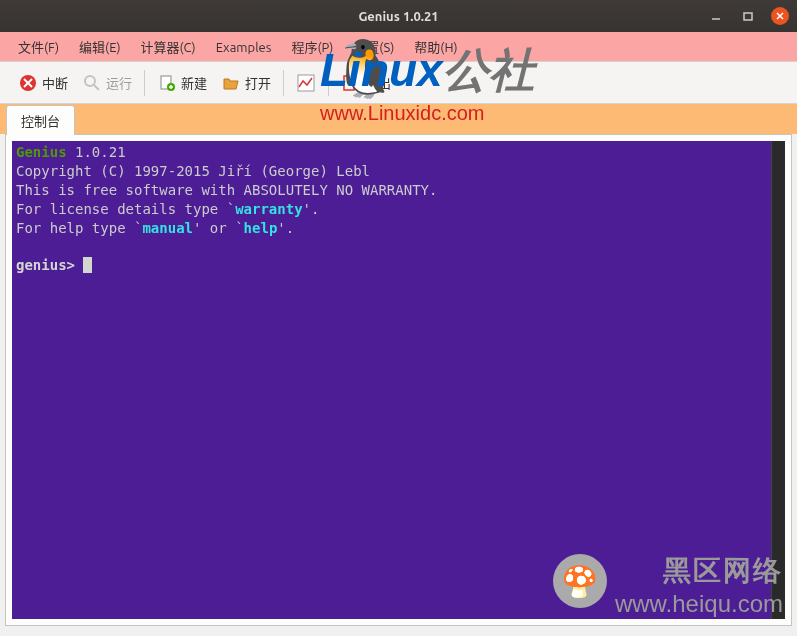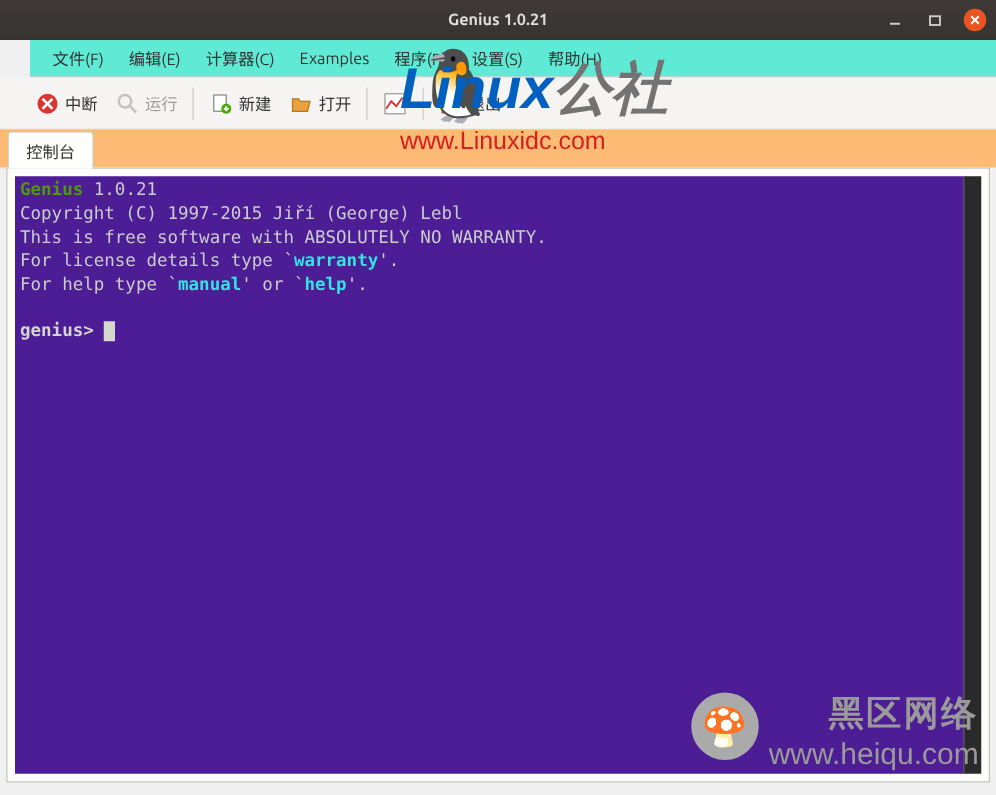--- a/index.html
+++ b/index.html
@@ -37,41 +37,40 @@
       align-items: center;
       justify-content: center;
       font-size: 11px;
       color: #ccc;
       cursor: pointer;
     }
     .tb-close { background: #e95420; color: #fff; }
     .tb-min, .tb-max { color: #ccc; }
     .menubar {
       height: 30px;
-      background: #5eead4;
+      background: #fca5a5;
       border-bottom: 1px solid #d6d4d0;
       display: flex;
       align-items: center;
       padding: 0 10px;
       gap: 4px;
       font-size: 13px;
       color: #333;
-      margin-left: 24px;
     }
     .menu-item {
       padding: 3px 8px;
       cursor: pointer;
     }
     .toolbar {
       height: 42px;
       background: #f5f4f2;
       border-bottom: 1px solid #d6d4d0;
       display: flex;
       align-items: center;
-      padding: 0 22px;
+      padding: 0 12px;
       gap: 2px;
     }
     .tool-btn {
       display: flex;
       align-items: center;
       gap: 4px;
       padding: 4px 6px;
       cursor: pointer;
       font-size: 13px;
       color: #333;

